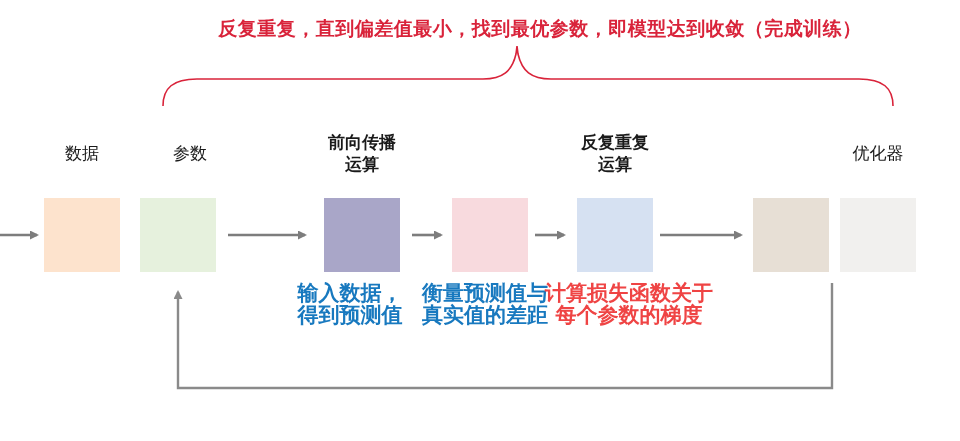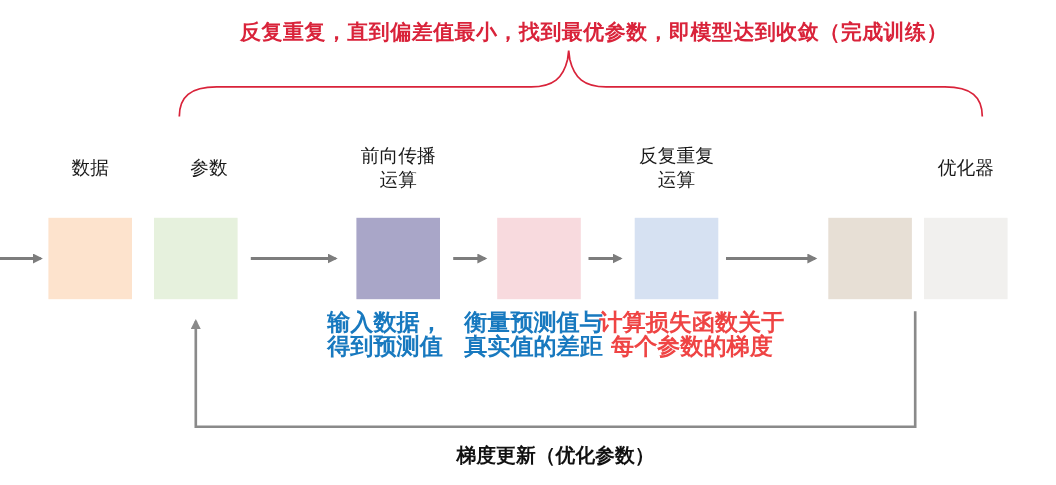--- a/index.html
+++ b/index.html
@@ -11,21 +11,21 @@
     position:absolute;top:16px;left:100px;width:880px;text-align:center;
     font-size:19px;font-weight:600;letter-spacing:0.5px;
   }
   .overlay{position:absolute;top:0;left:0;width:960px;height:441px;}
   .label-area{
     position:absolute;top:126px;height:54px;width:170px;
     display:flex;align-items:center;justify-content:center;
     font-size:17px;color:#1a1a1a;text-align:center;
     white-space:pre-line;line-height:22px;
   }
-  .label-area.bold{font-weight:normal;}
+  .label-area.bold{font-weight:bold;}
   .box{position:absolute;top:198px;width:76px;height:74px;}
   .note{
     position:absolute;top:282px;width:190px;text-align:center;
     font-size:21px;line-height:22px;white-space:pre-line;font-weight:600;
   }
   .loop-label{
     position:absolute;top:402px;left:178px;width:654px;text-align:center;
     font-size:18px;font-weight:bold;color:#111111;
   }
 </style>
@@ -73,15 +73,14 @@
   <div class="box" style="left: 753px; background-color: rgb(231, 223, 213);"></div>
   <div class="box" style="left: 840px; background-color: rgb(241, 240, 238);"></div>
 
   <div class="note" style="left: 255px; color: rgb(24, 121, 191);">输入数据，
 得到预测值</div>
   <div class="note" style="left: 390px; color: rgb(24, 121, 191);">衡量预测值与
 真实值的差距</div>
   <div class="note" style="left: 534px; color: #ef4444;">计算损失函数关于
 每个参数的梯度</div>
 
-  <div class="loop-label">梯度更新（优化参数）</div>
 
 </div>
 
 </body></html>

